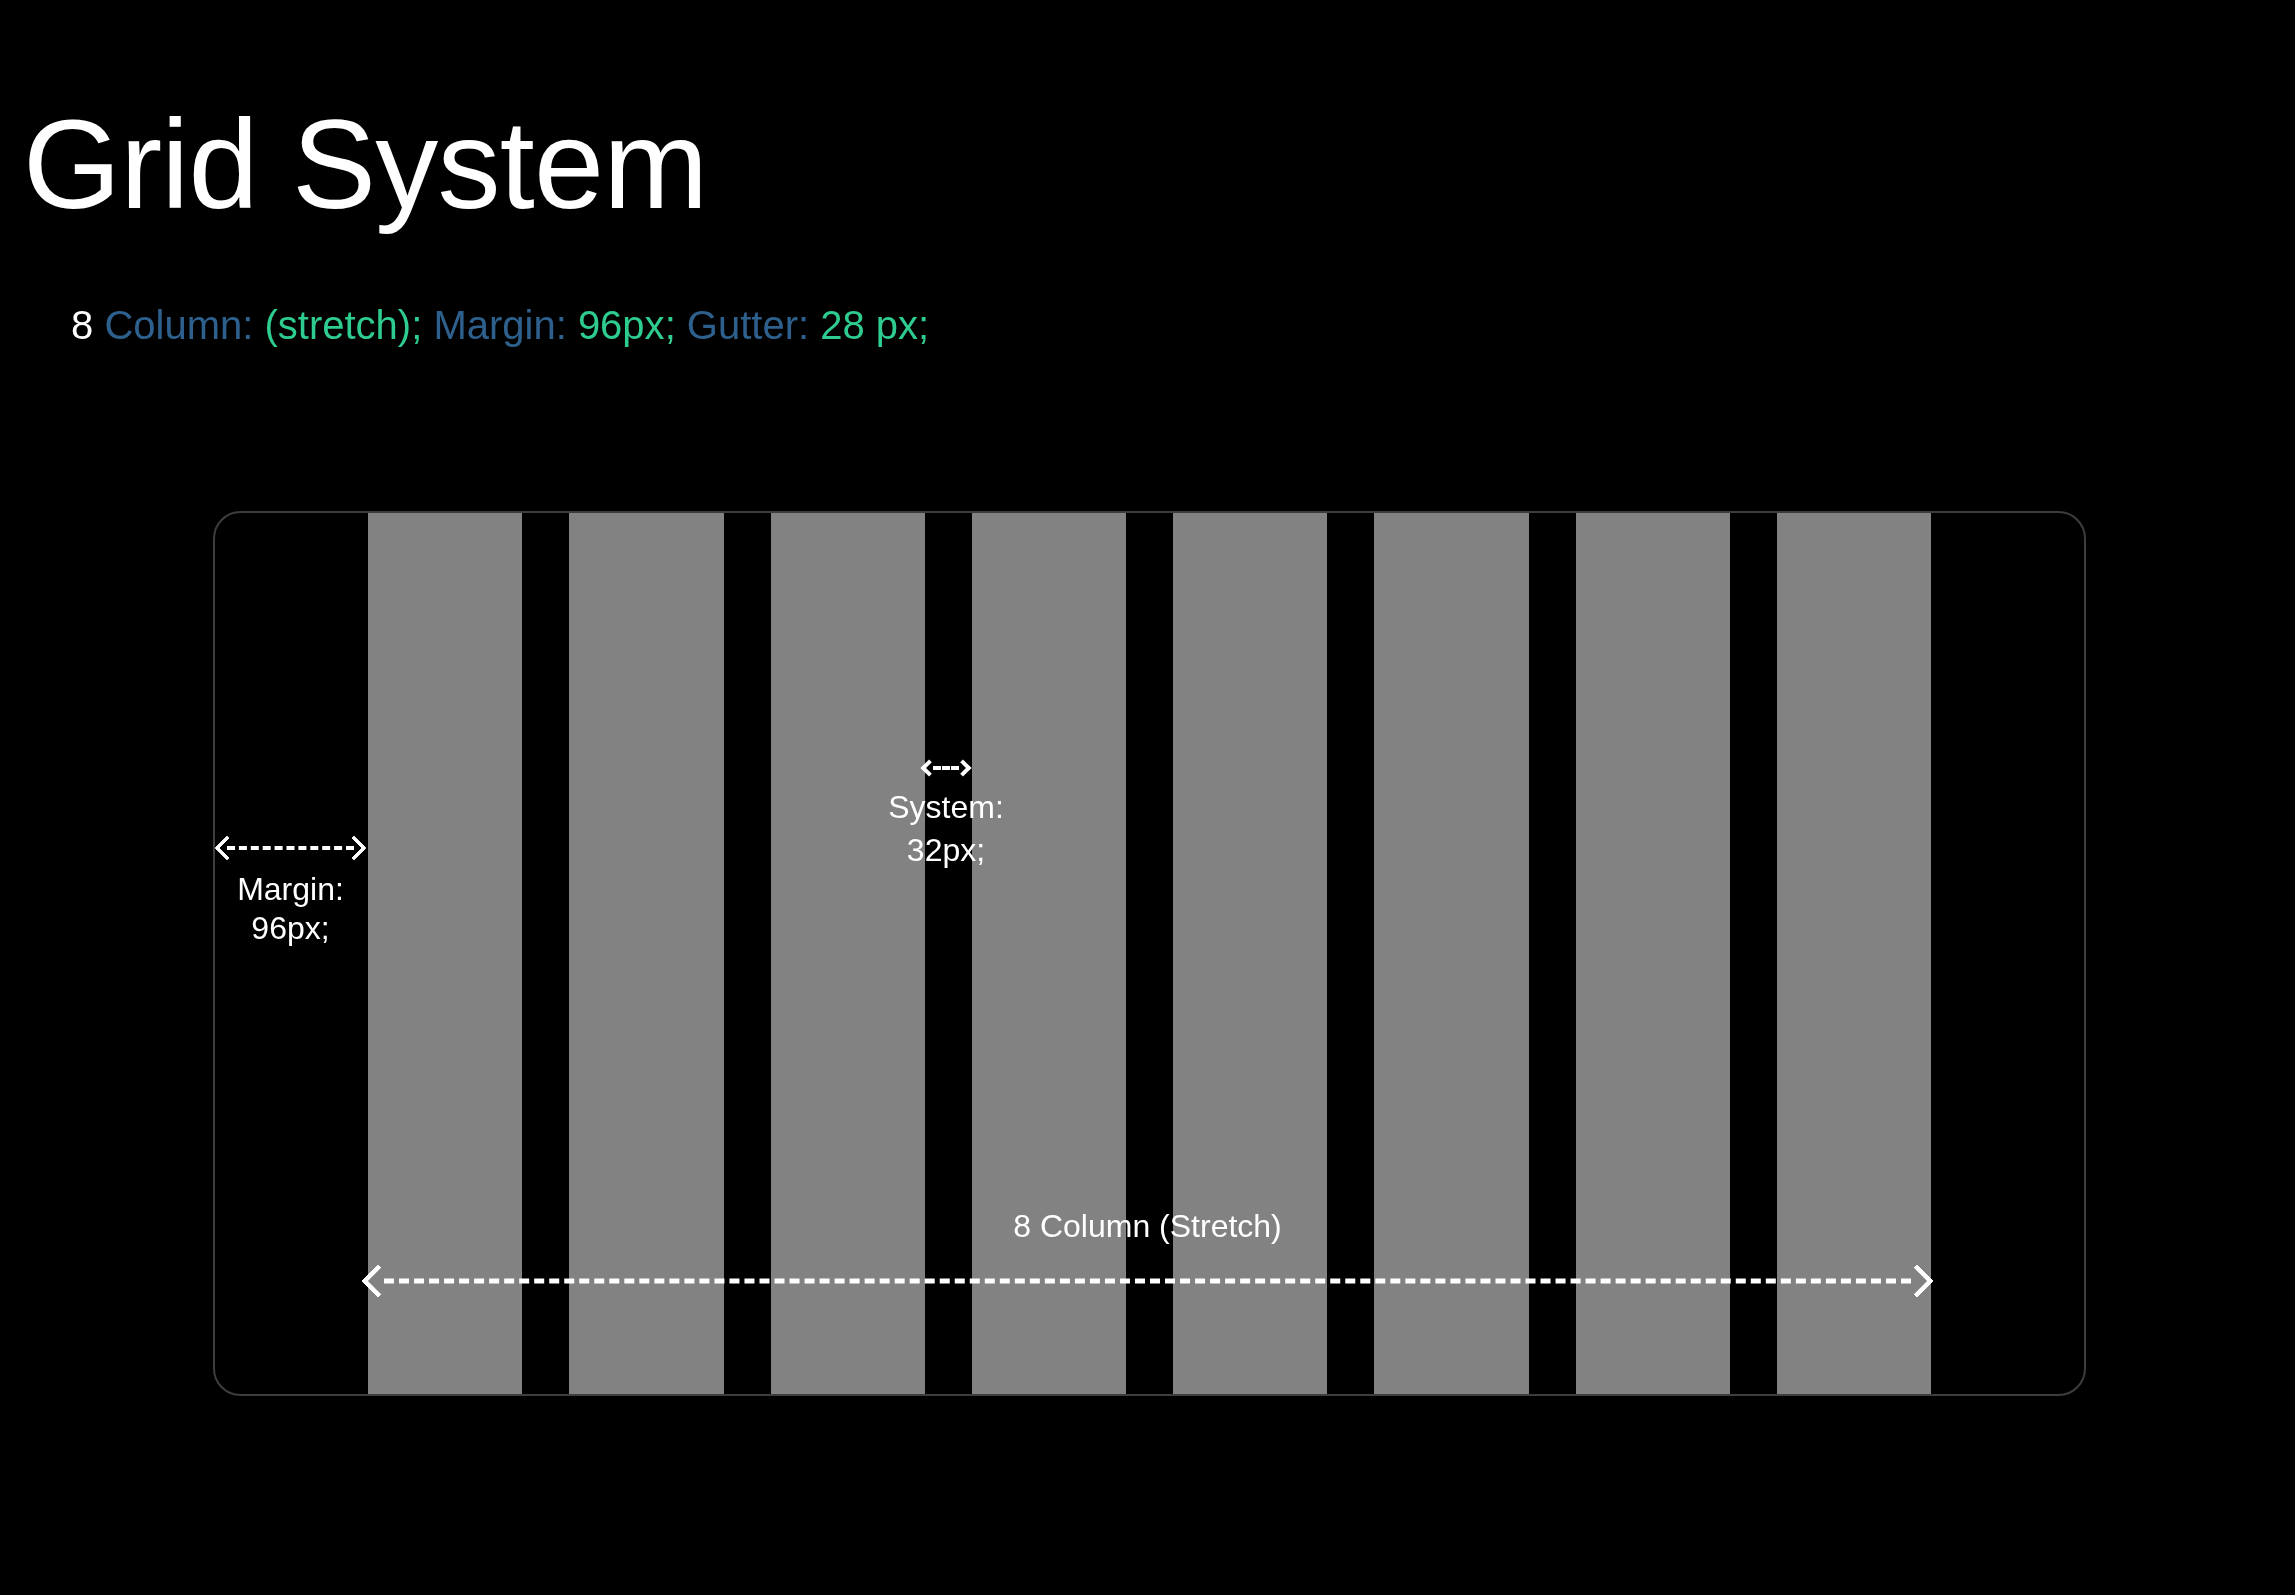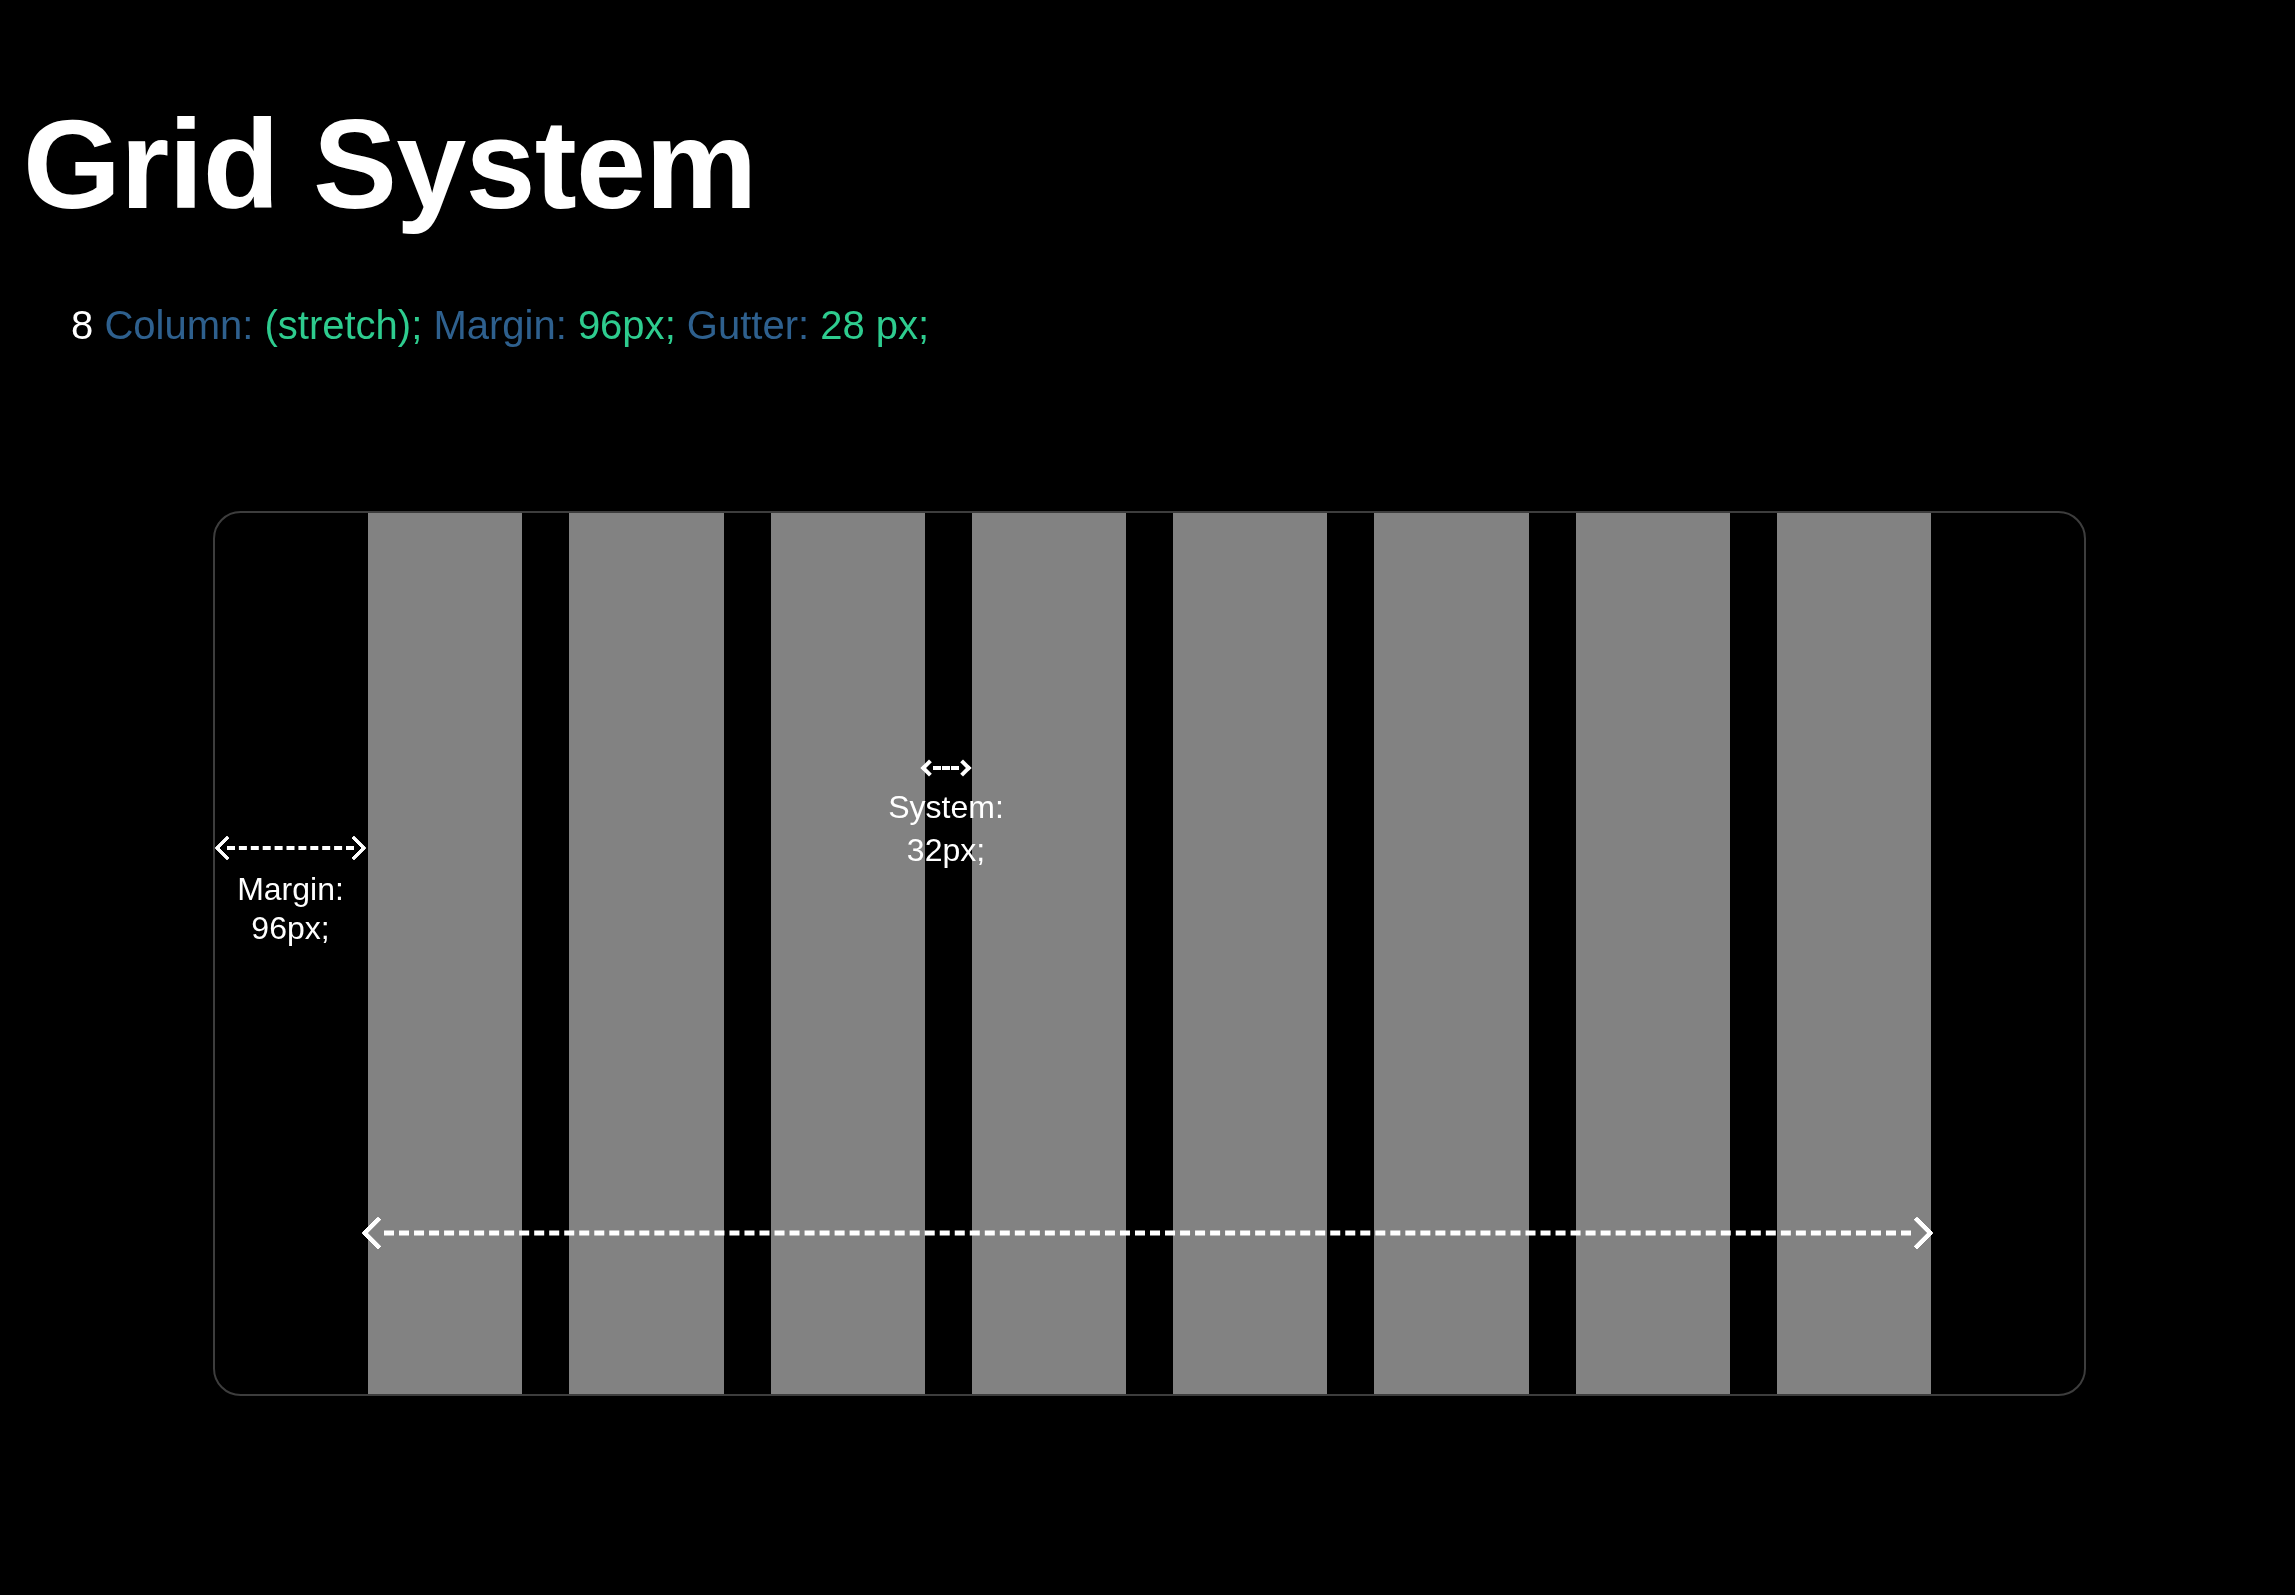--- a/index.html
+++ b/index.html
@@ -18,21 +18,21 @@
     color: #ffffff;
     -webkit-font-smoothing: antialiased;
   }
 
   
   .page-title {
     position: absolute;
     left: 23px;
     top: 14.6px;
     font-size: 126px;
-    font-weight: 700;
+    font-weight: 400;
     letter-spacing: -0.8px;
     line-height: 1.05;
     color: #ffffff;
     white-space: nowrap;
   }
 
   
   .spec-line {
     position: absolute;
     left: 71px;
@@ -237,19 +237,20 @@
   <div class="gutter-arrow">
     <span class="head left"></span>
     <span class="line"></span>
     <span class="head right"></span>
   </div>
   <div class="annotation-text">System:</div>
   <div class="annotation-text">32px;</div>
 </div>
 
 <div class="span-annotation">
+  <div class="span-label">8 Column (Stretch)</div>
   <div class="span-arrow">
     <span class="head left"></span>
     <span class="line"></span>
     <span class="head right"></span>
   </div>
 </div>
 
 
 </body></html>

